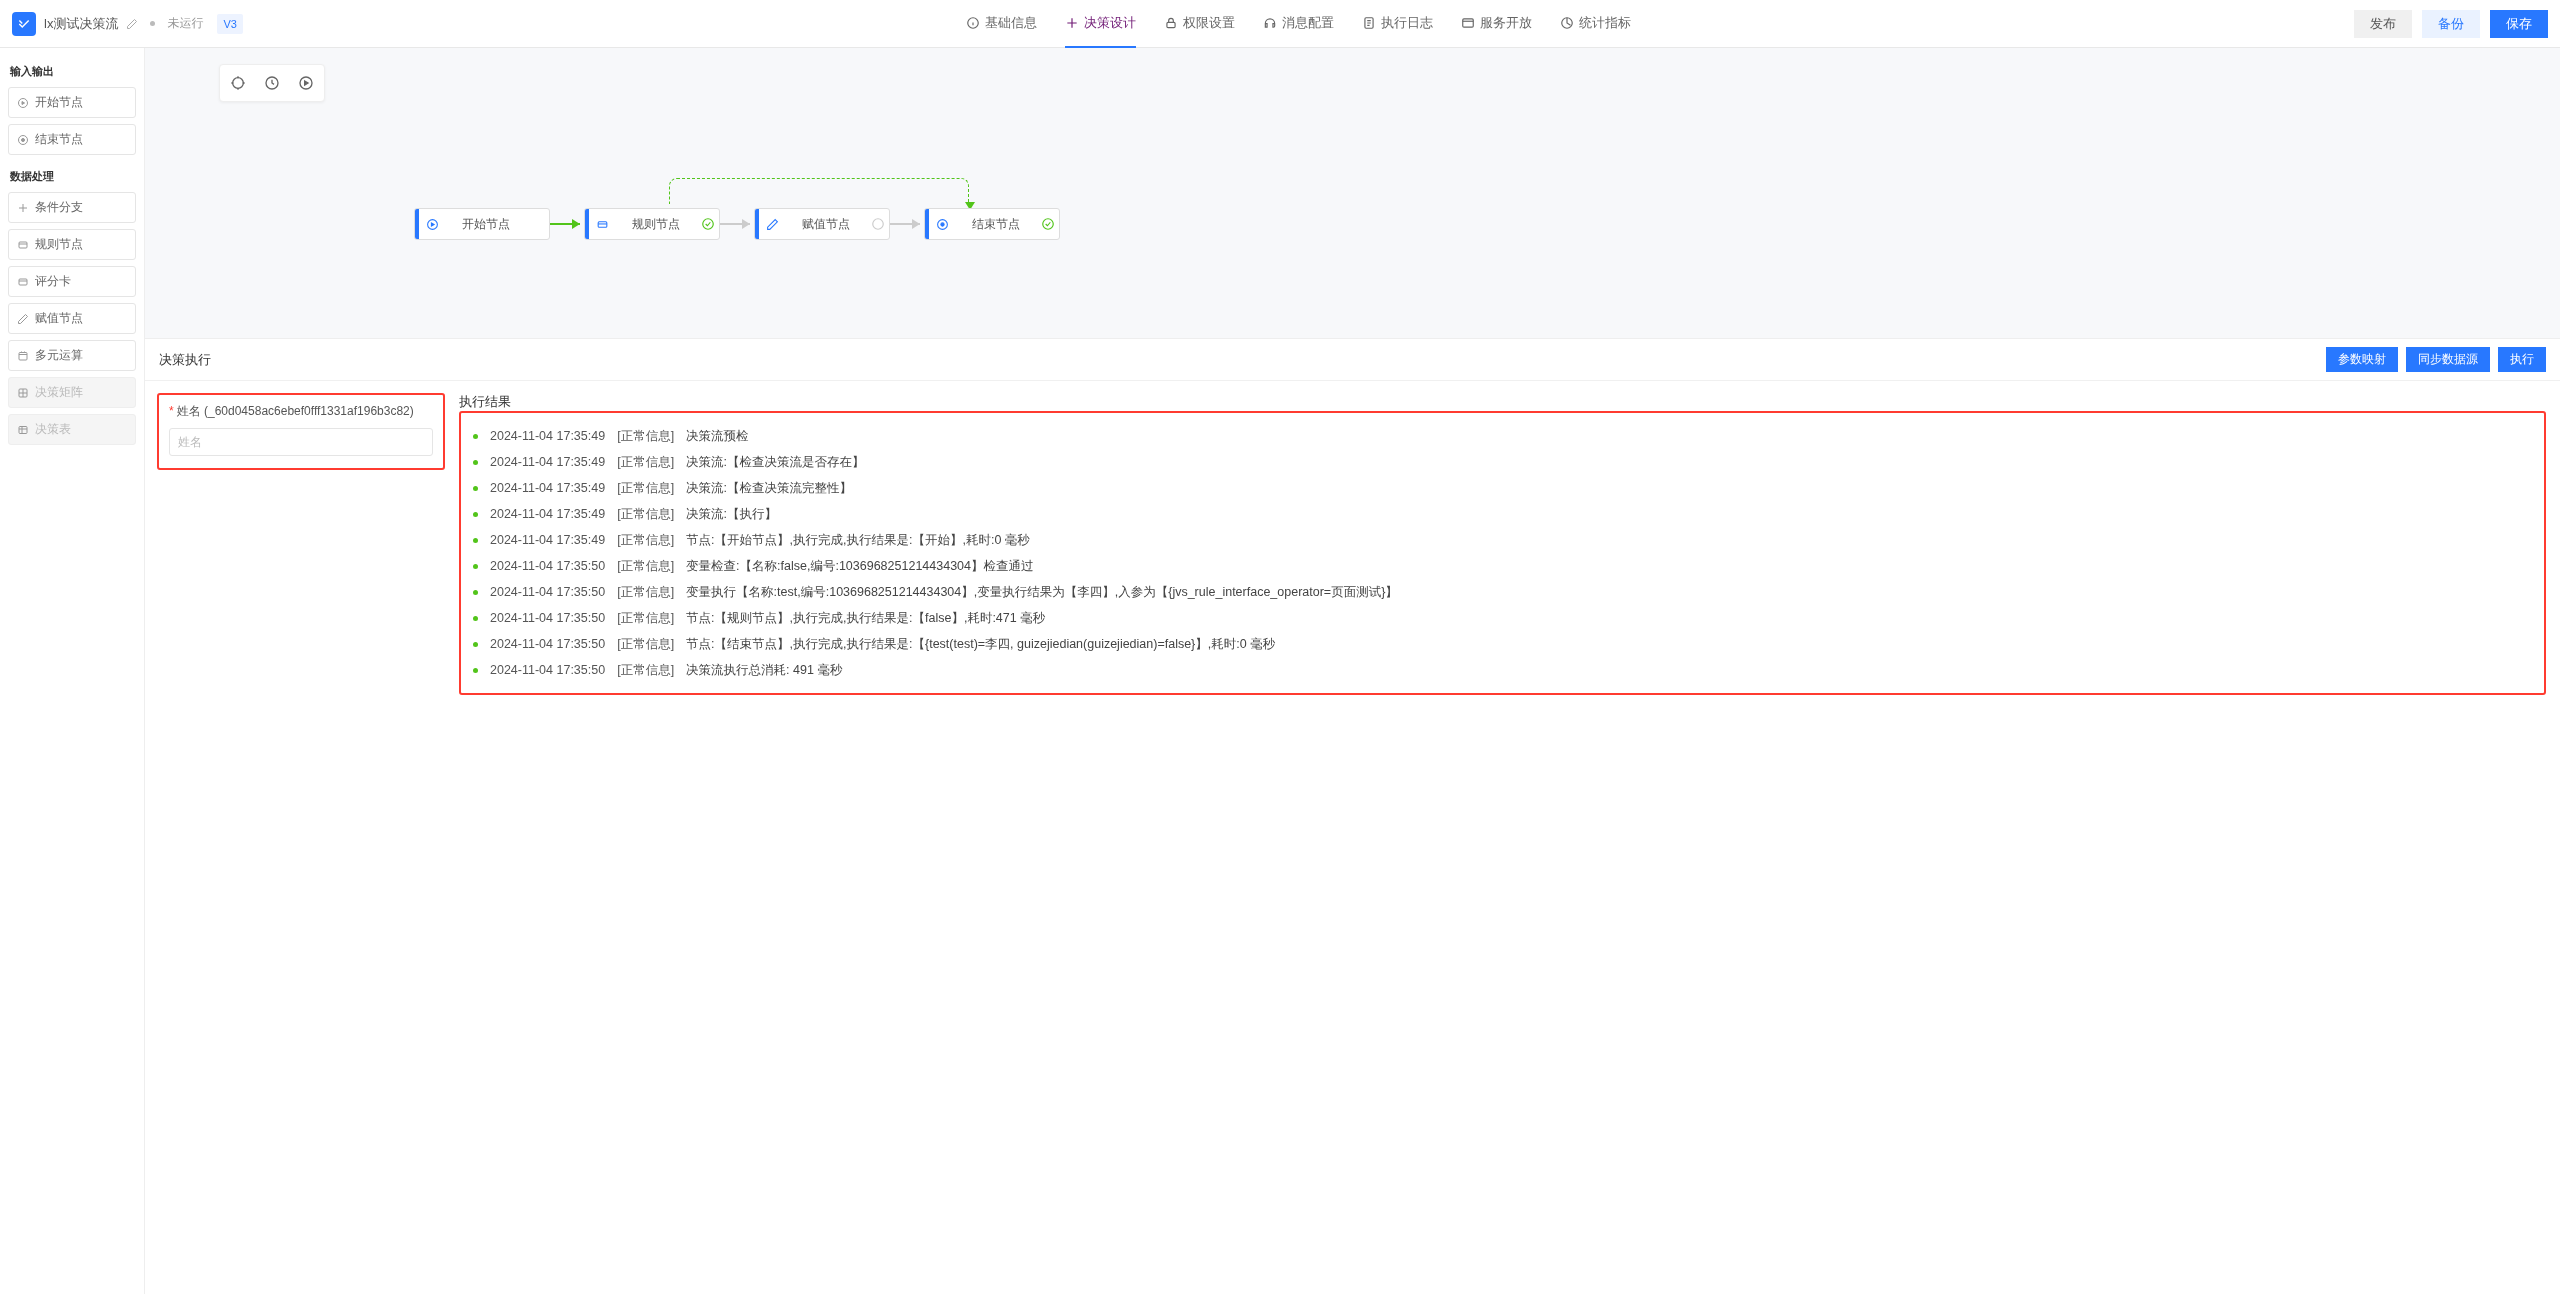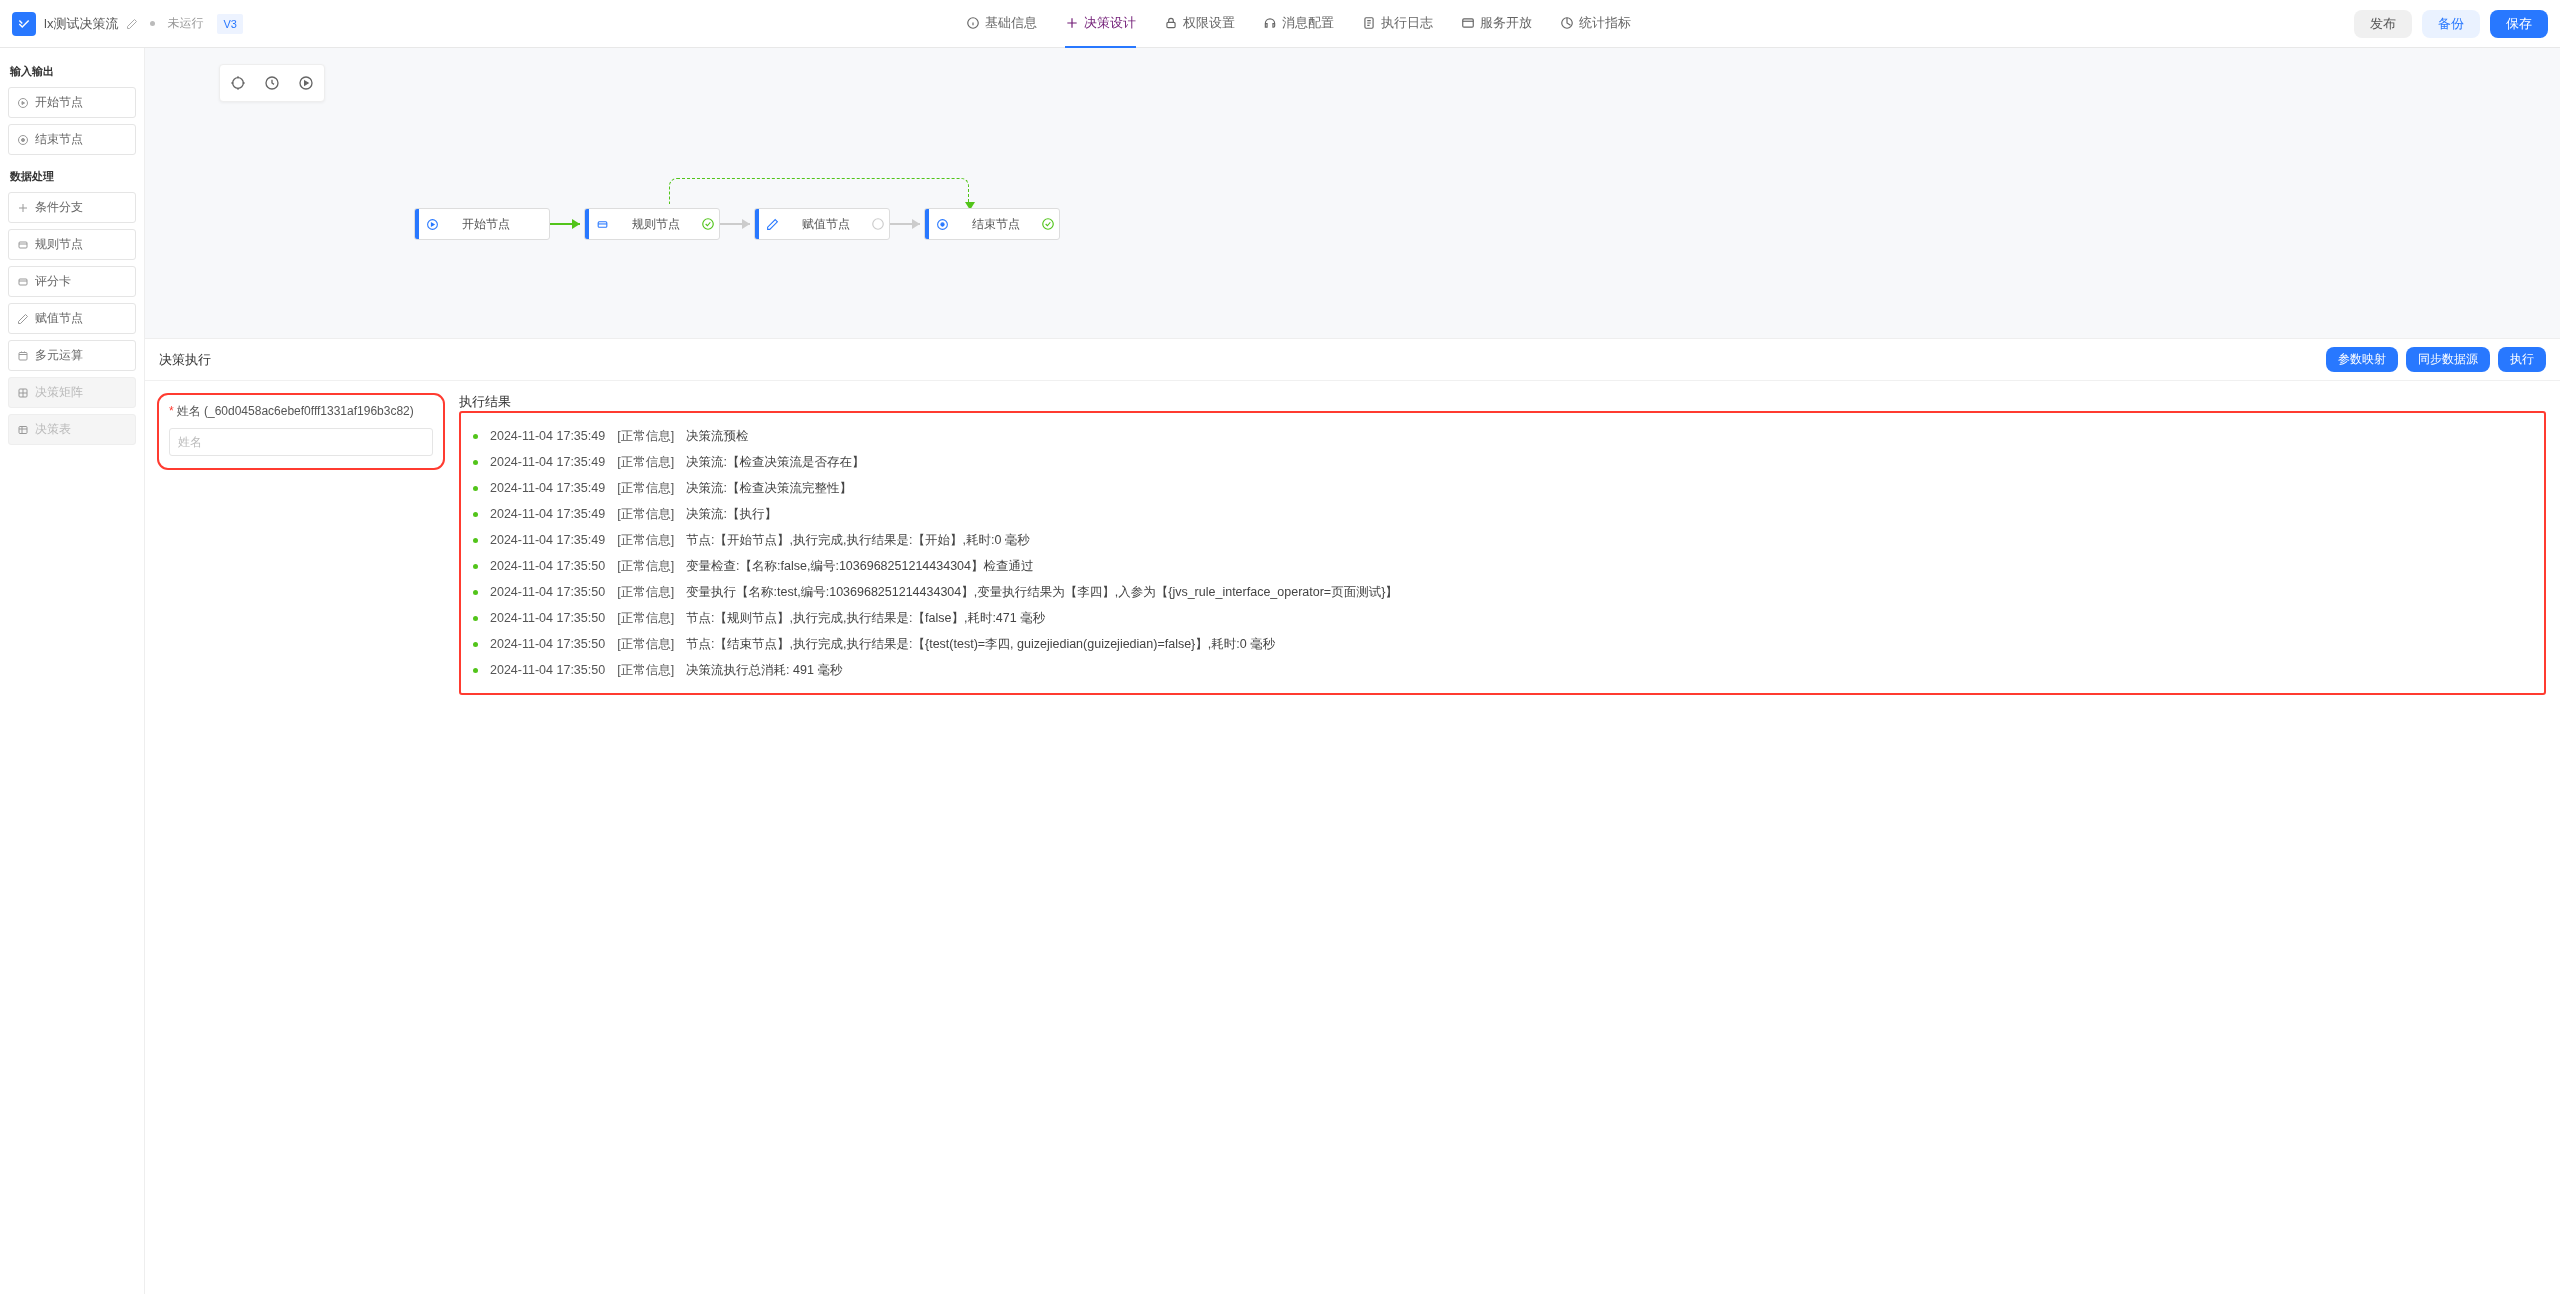--- a/index.html
+++ b/index.html
@@ -14,21 +14,21 @@
 .status-dot { width:5px; height:5px; border-radius:50%; background:#bbb; display:inline-block; margin: 0 4px; }
 .status-text { color:#999; font-size:12px; }
 .version-badge { background:#edf3ff; color:#2878ff; font-size:11px; padding:4px 6px; border-radius:2px; margin-left:6px; }
 
 .header-tabs { flex:1; display:flex; justify-content:center; gap: 28px; }
 .tab-item { display:flex; align-items:center; gap:5px; height:48px; cursor:pointer; color:#666; font-size:13px; border-bottom: 2px solid transparent; }
 .tab-item.active { color:#701a75; border-bottom-color:#2878ff; }
 .tab-icon { width:14px; height:14px; display:flex; align-items:center; justify-content:center; }
 
 .header-right { display:flex; gap:10px; }
-.btn { padding: 5px 16px; border-radius:8px; font-size:13px; cursor:pointer; border:none; }
+.btn { padding: 5px 16px; border-radius:0; font-size:13px; cursor:pointer; border:none; }
 .btn-plain { background:#f0f0f0; color:#555; }
 .btn-light { background:#eaf2ff; color:#2878ff; }
 .btn-primary { background:#2878ff; color:#fff; }
 .btn-sm { padding: 4px 12px; font-size:12px; }
 
 
 .body { display:flex; height: calc(100vh - 48px); }
 .sidebar { width: 145px; border-right:1px solid #eee; padding: 12px 8px; background:#fff; overflow-y:auto; }
 .side-section-title { font-size:11px; font-weight:600; margin: 4px 0 8px 2px; }
 .side-item { border:1px solid #e5e5e5; border-radius:3px; padding:6px 8px; font-size:12px; color:#666; margin-bottom:6px; cursor:pointer; display:flex; align-items:center; gap:6px; }
@@ -60,21 +60,21 @@
 .status-pending { color:#ccc; }
 
 
 .exec-panel { flex:1; background:#fff; border-top:1px solid #eee; display:flex; flex-direction:column; overflow:hidden; margin: 0; }
 .exec-header { display:flex; align-items:center; justify-content:space-between; padding: 8px 14px; border-bottom: 1px solid #f0f0f0; }
 .exec-title { font-size:13px; color:#333; }
 .exec-actions { display:flex; gap:8px; }
 
 .exec-body { flex:1; display:flex; overflow:hidden; }
 .form-col { width: 300px; padding: 12px 0 12px 12px; }
-.form-box { border:2px solid #ff3b30; border-radius:11px; padding: 8px 10px 12px; }
+.form-box { border:2px solid #ff3b30; border-radius:3px; padding: 8px 10px 12px; }
 .form-label { font-size:12px; color:#555; margin-bottom:8px; }
 .form-label .req { color:#ff3b30; margin-right:3px; }
 .form-input { width:100%; padding:6px 8px; border:1px solid #e5e5e5; border-radius:3px; font-size:12px; color:#333; }
 .form-input::placeholder { color:#bbb; }
 
 .result-col { flex:1; padding: 12px 14px; overflow:auto; }
 .result-title { font-size:13px; color:#333; }
 .result-box { border:2px solid #ff3b30; border-radius:3px; padding: 10px 12px; min-height: 280px; }
 .log-row { display:flex; align-items:flex-start; gap:12px; font-size:12.5px; color:#444; padding: 3px 0; line-height:1.6; }
 .log-dot { width:5px; height:5px; border-radius:50%; background:#52c41a; margin-top:8px; flex-shrink:0; }

